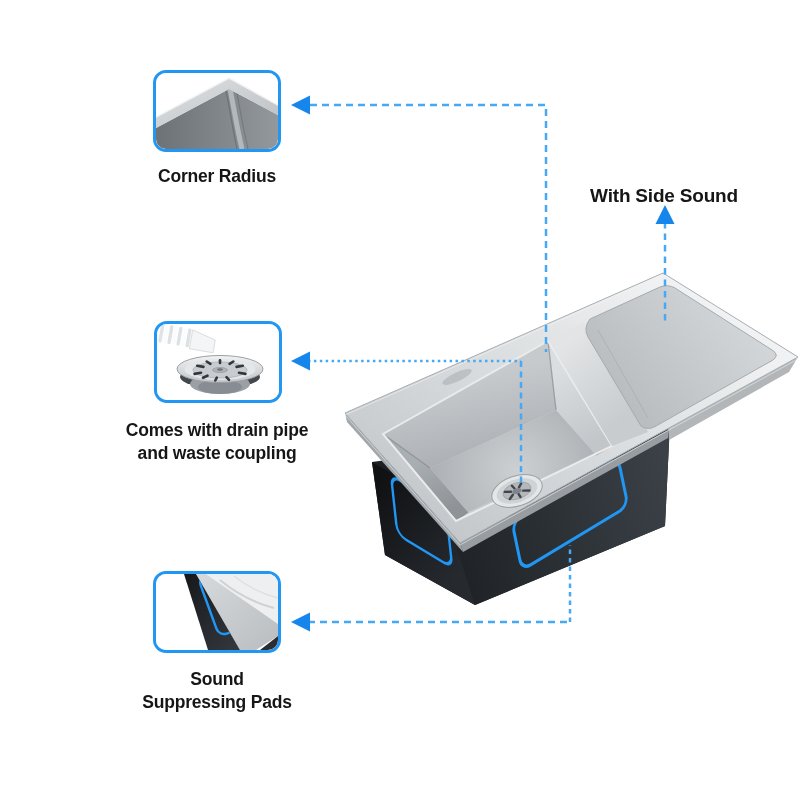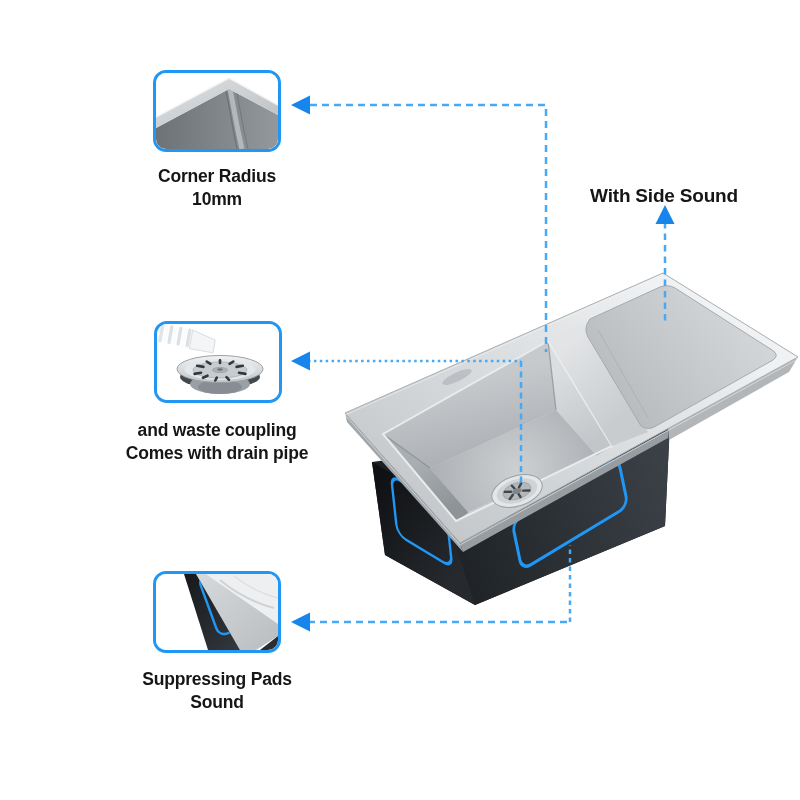--- a/index.html
+++ b/index.html
@@ -233,30 +233,29 @@
       <g clip-path="url(#t3clip)">
         <g transform="translate(42,4) rotate(70)">
           <rect x="0" y="-34" width="62" height="34" rx="8" fill="none" stroke="#2196F3" stroke-width="2.4"></rect>
         </g>
       </g>
     </svg>
   </div>
 
   <div class="callout-label" style="left:77px;top:165px;">
     <span class="line">Corner Radius</span>
-    <span class="line">10mm</span>
   </div>
 
   <div class="callout-label" style="left:77px;top:419px;">
+    <span class="line">Comes with drain pipe</span>
     <span class="line">and waste coupling</span>
-    <span class="line">Comes with drain pipe</span>
   </div>
 
   <div class="callout-label" style="left:77px;top:668px;">
+    <span class="line">Sound</span>
     <span class="line">Suppressing Pads</span>
-    <span class="line">Sound</span>
   </div>
 
   <div class="side-label" style="left:514px;top:184px;">
     <span>With Side Sound</span>
   </div>
 
 </div>
 
 </body></html>

